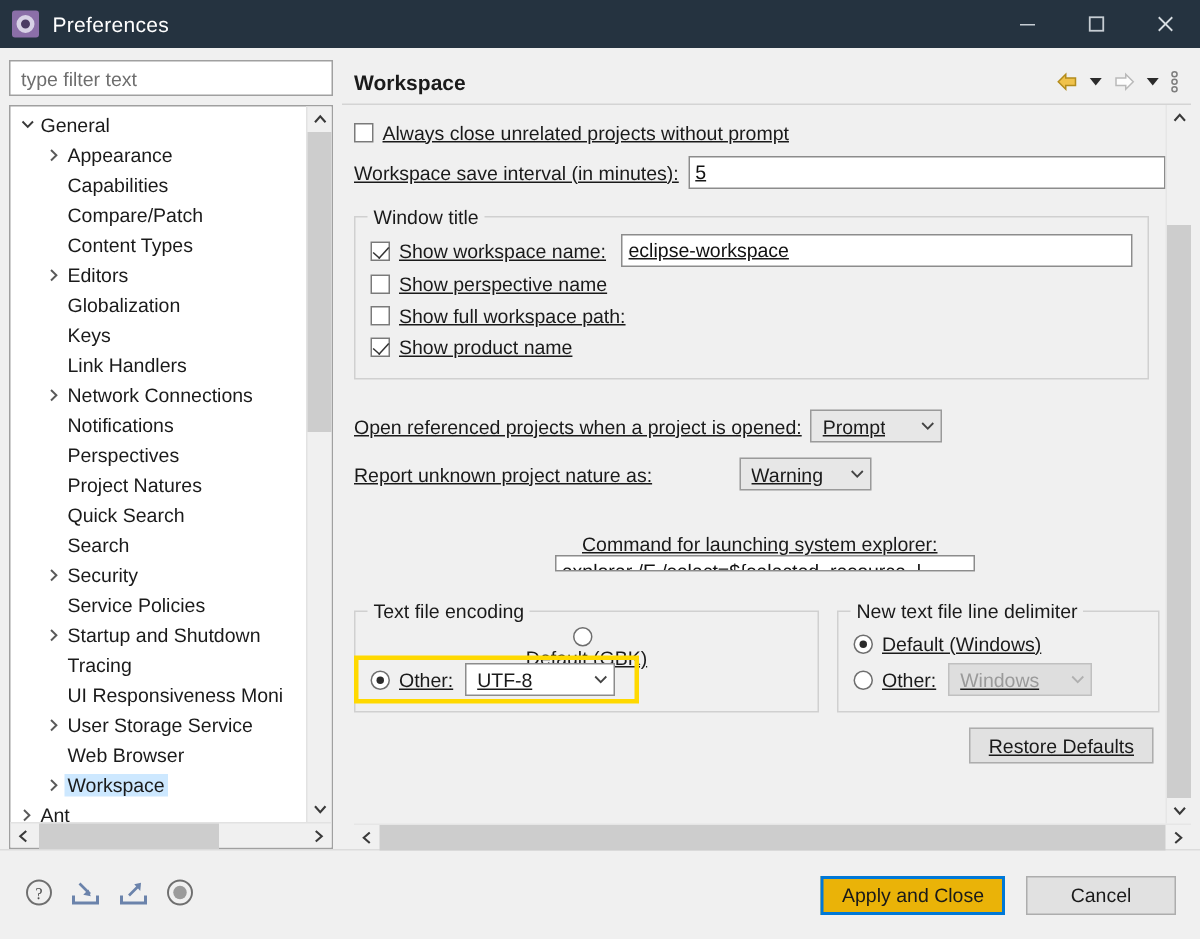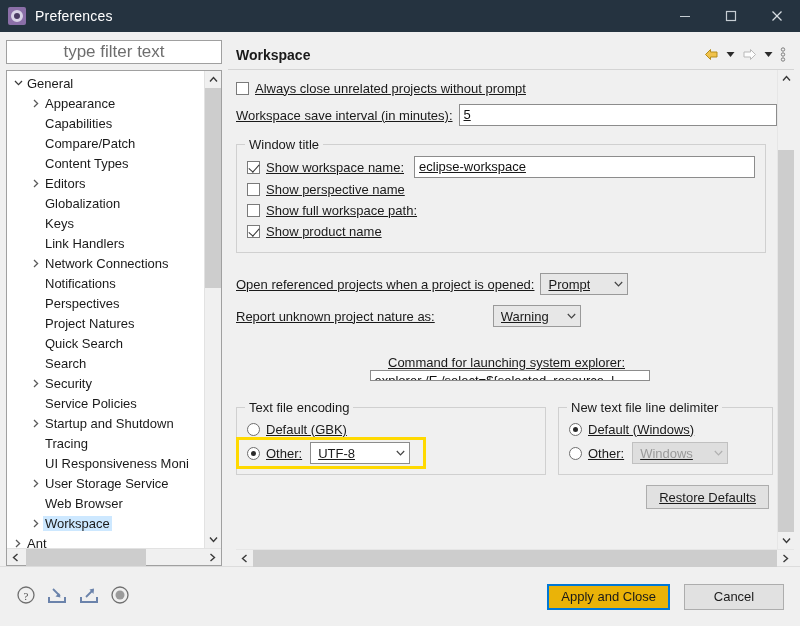--- a/index.html
+++ b/index.html
@@ -41,22 +41,22 @@
     padding:8px 6px 0 6px; gap:6px;
   }
 
   
   .left-pane{ width:216px; display:flex; flex-direction:column; }
   .filter-box{
     height:24px; border:1px solid #a0a0a0; background:#ffffff;
     display:flex; align-items:center; padding:0 5px; margin-bottom:6px;
   }
   .filter-box input{
-    border:0; outline:0; width:100%; font-family:inherit; font-size:17px;
-    color:#222; background:transparent;text-align:center;
+    border:0; outline:0; width:100%; font-family:inherit; font-size:13px;
+    color:#222; background:transparent;
   }
   .filter-box input::placeholder{ color:#6e6e6e; }
 
   .tree-wrap{
     flex:1; border:1px solid #a0a0a0; background:#ffffff;
     display:flex; flex-direction:column; min-height:0;
   }
   .tree-inner{ flex:1; display:flex; min-height:0; }
   .tree{
     flex:1; overflow:hidden; padding-top:2px; position:relative;
@@ -478,21 +478,21 @@
 
         <div class="row" style="height:26px;margin-top:26px;flex-direction:column;">
           <span>Command for launching system explorer:</span>
           <div class="txt-input" style="margin-left:6px;width:280px;">explorer /E,/select=${selected_resource_l</div>
         </div>
 
         <div style="display:flex;gap:12px;margin-top:26px;">
 
           <div class="group" style="width:310px;padding:10px 10px 8px 10px;">
             <div class="glabel">Text file encoding</div>
-            <div class="row" style="height:22px;">
+            <div class="row" style="height:22px;flex-direction:column;">
               <div class="rb"></div>
               <span>Default (GBK)</span>
             </div>
             <div class="row hl-box" style="height:26px;margin-left:-8px;padding-left:8px;width:184px;">
               <div class="rb checked"></div>
               <span>Other:</span>
               <div class="combo white" style="margin-left:8px;width:100px;">
                 <span class="cv">UTF-8</span>
                 <span class="chev">
                   <svg width="9" height="6" viewBox="0 0 9 6">

